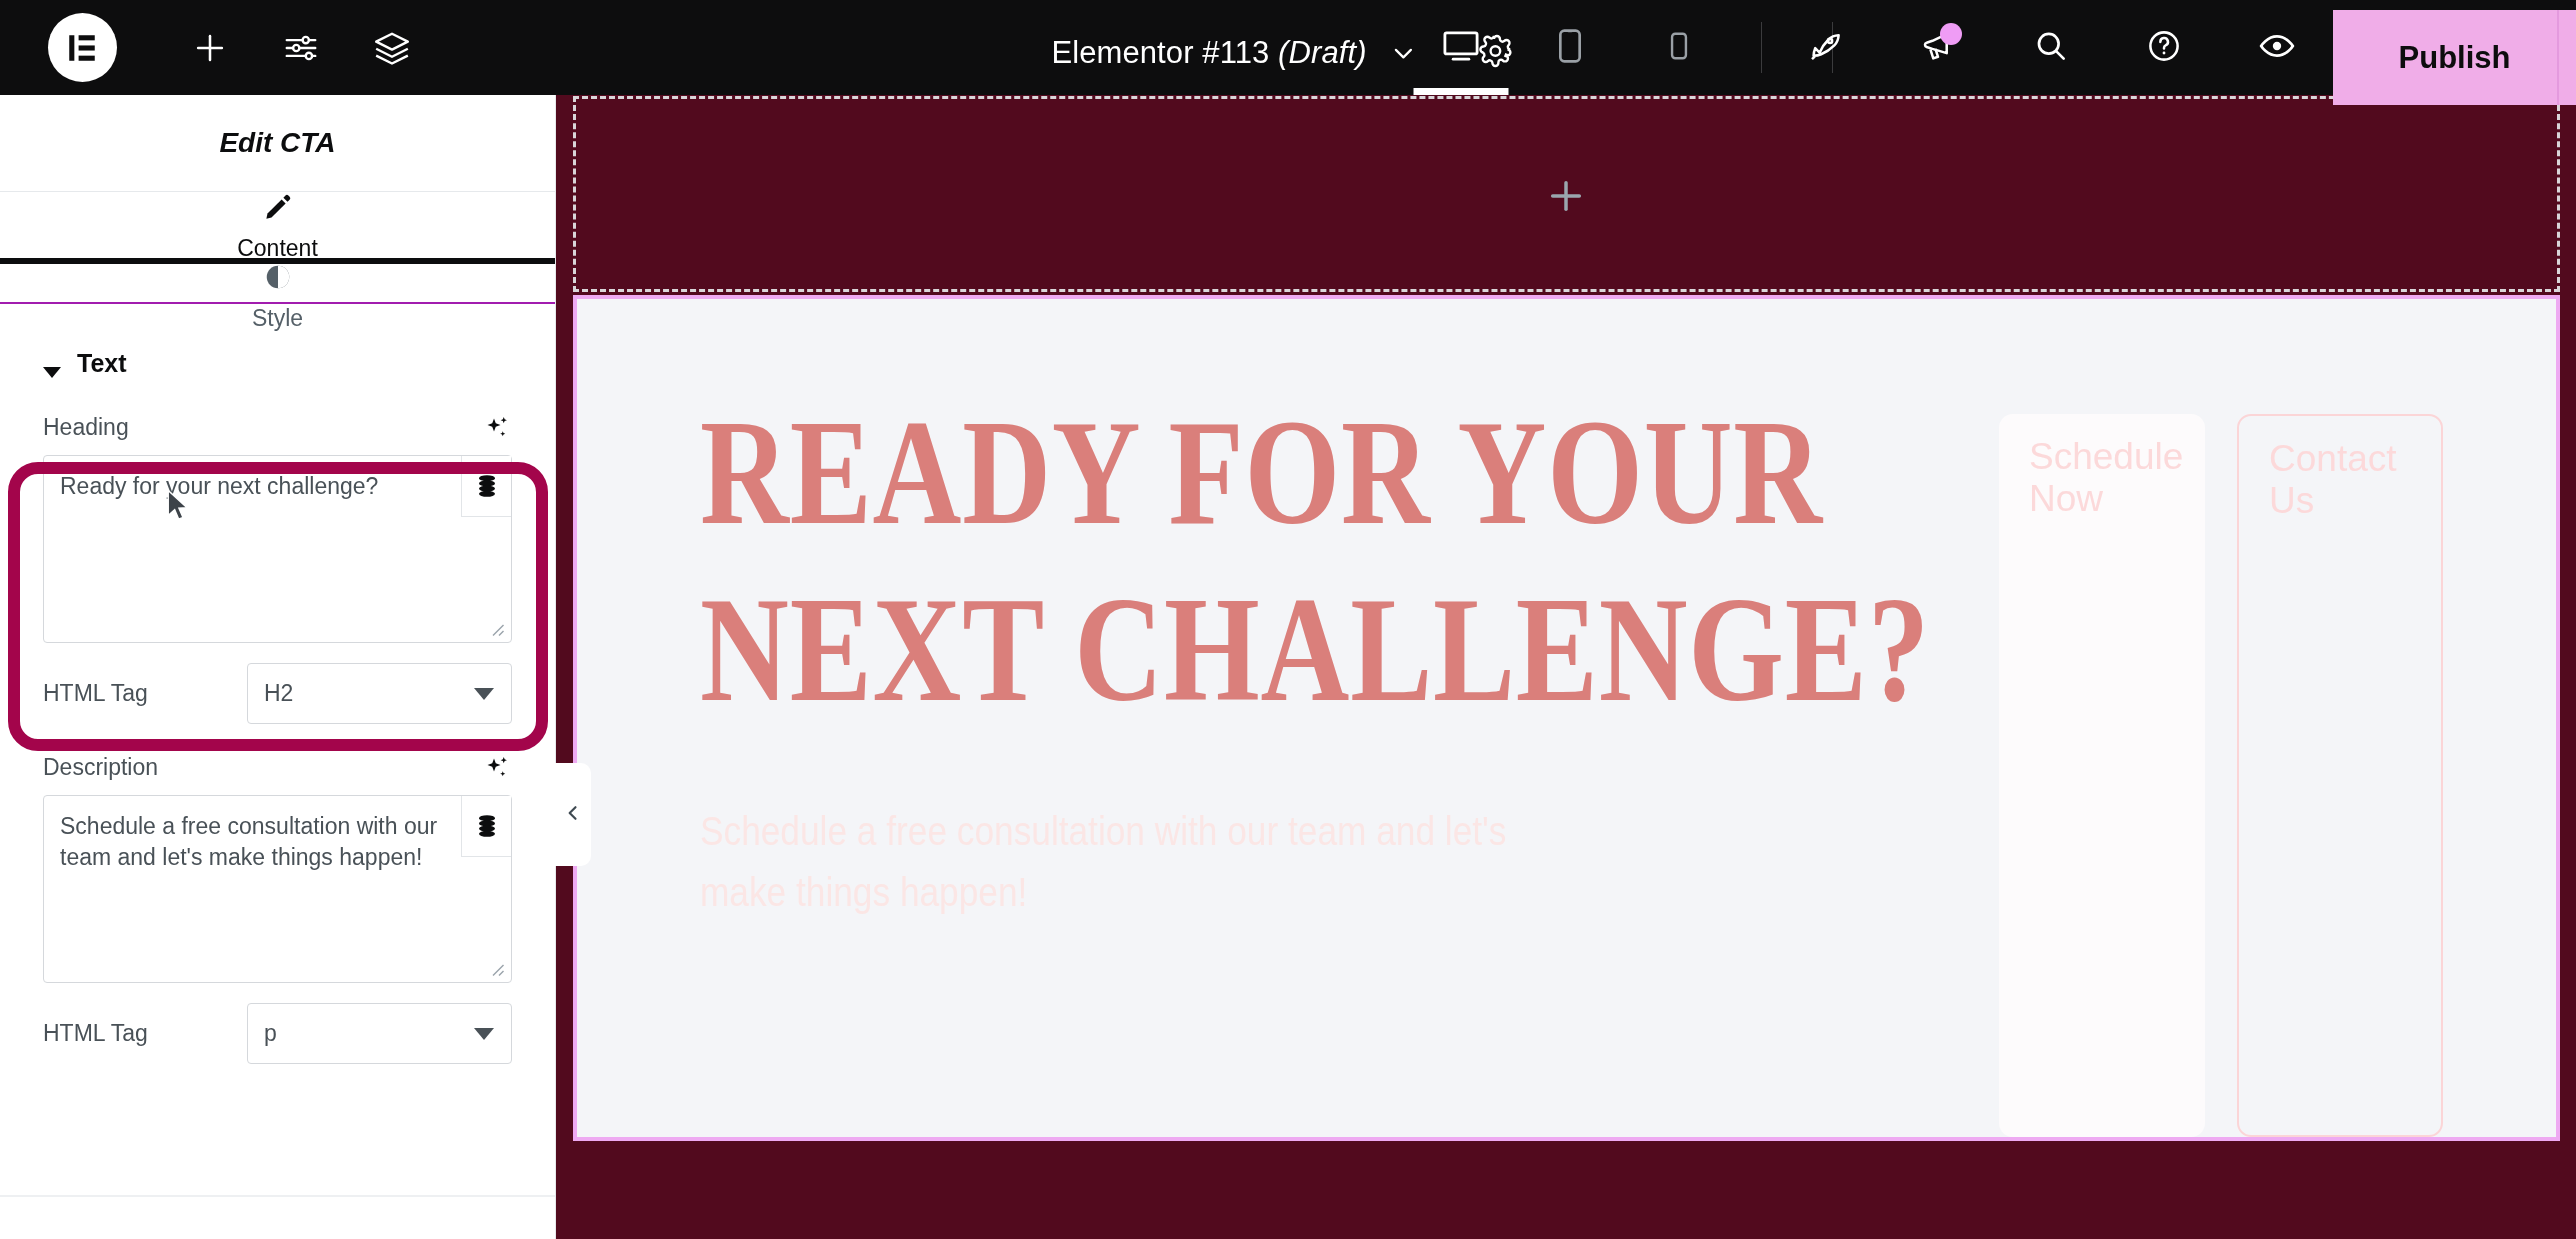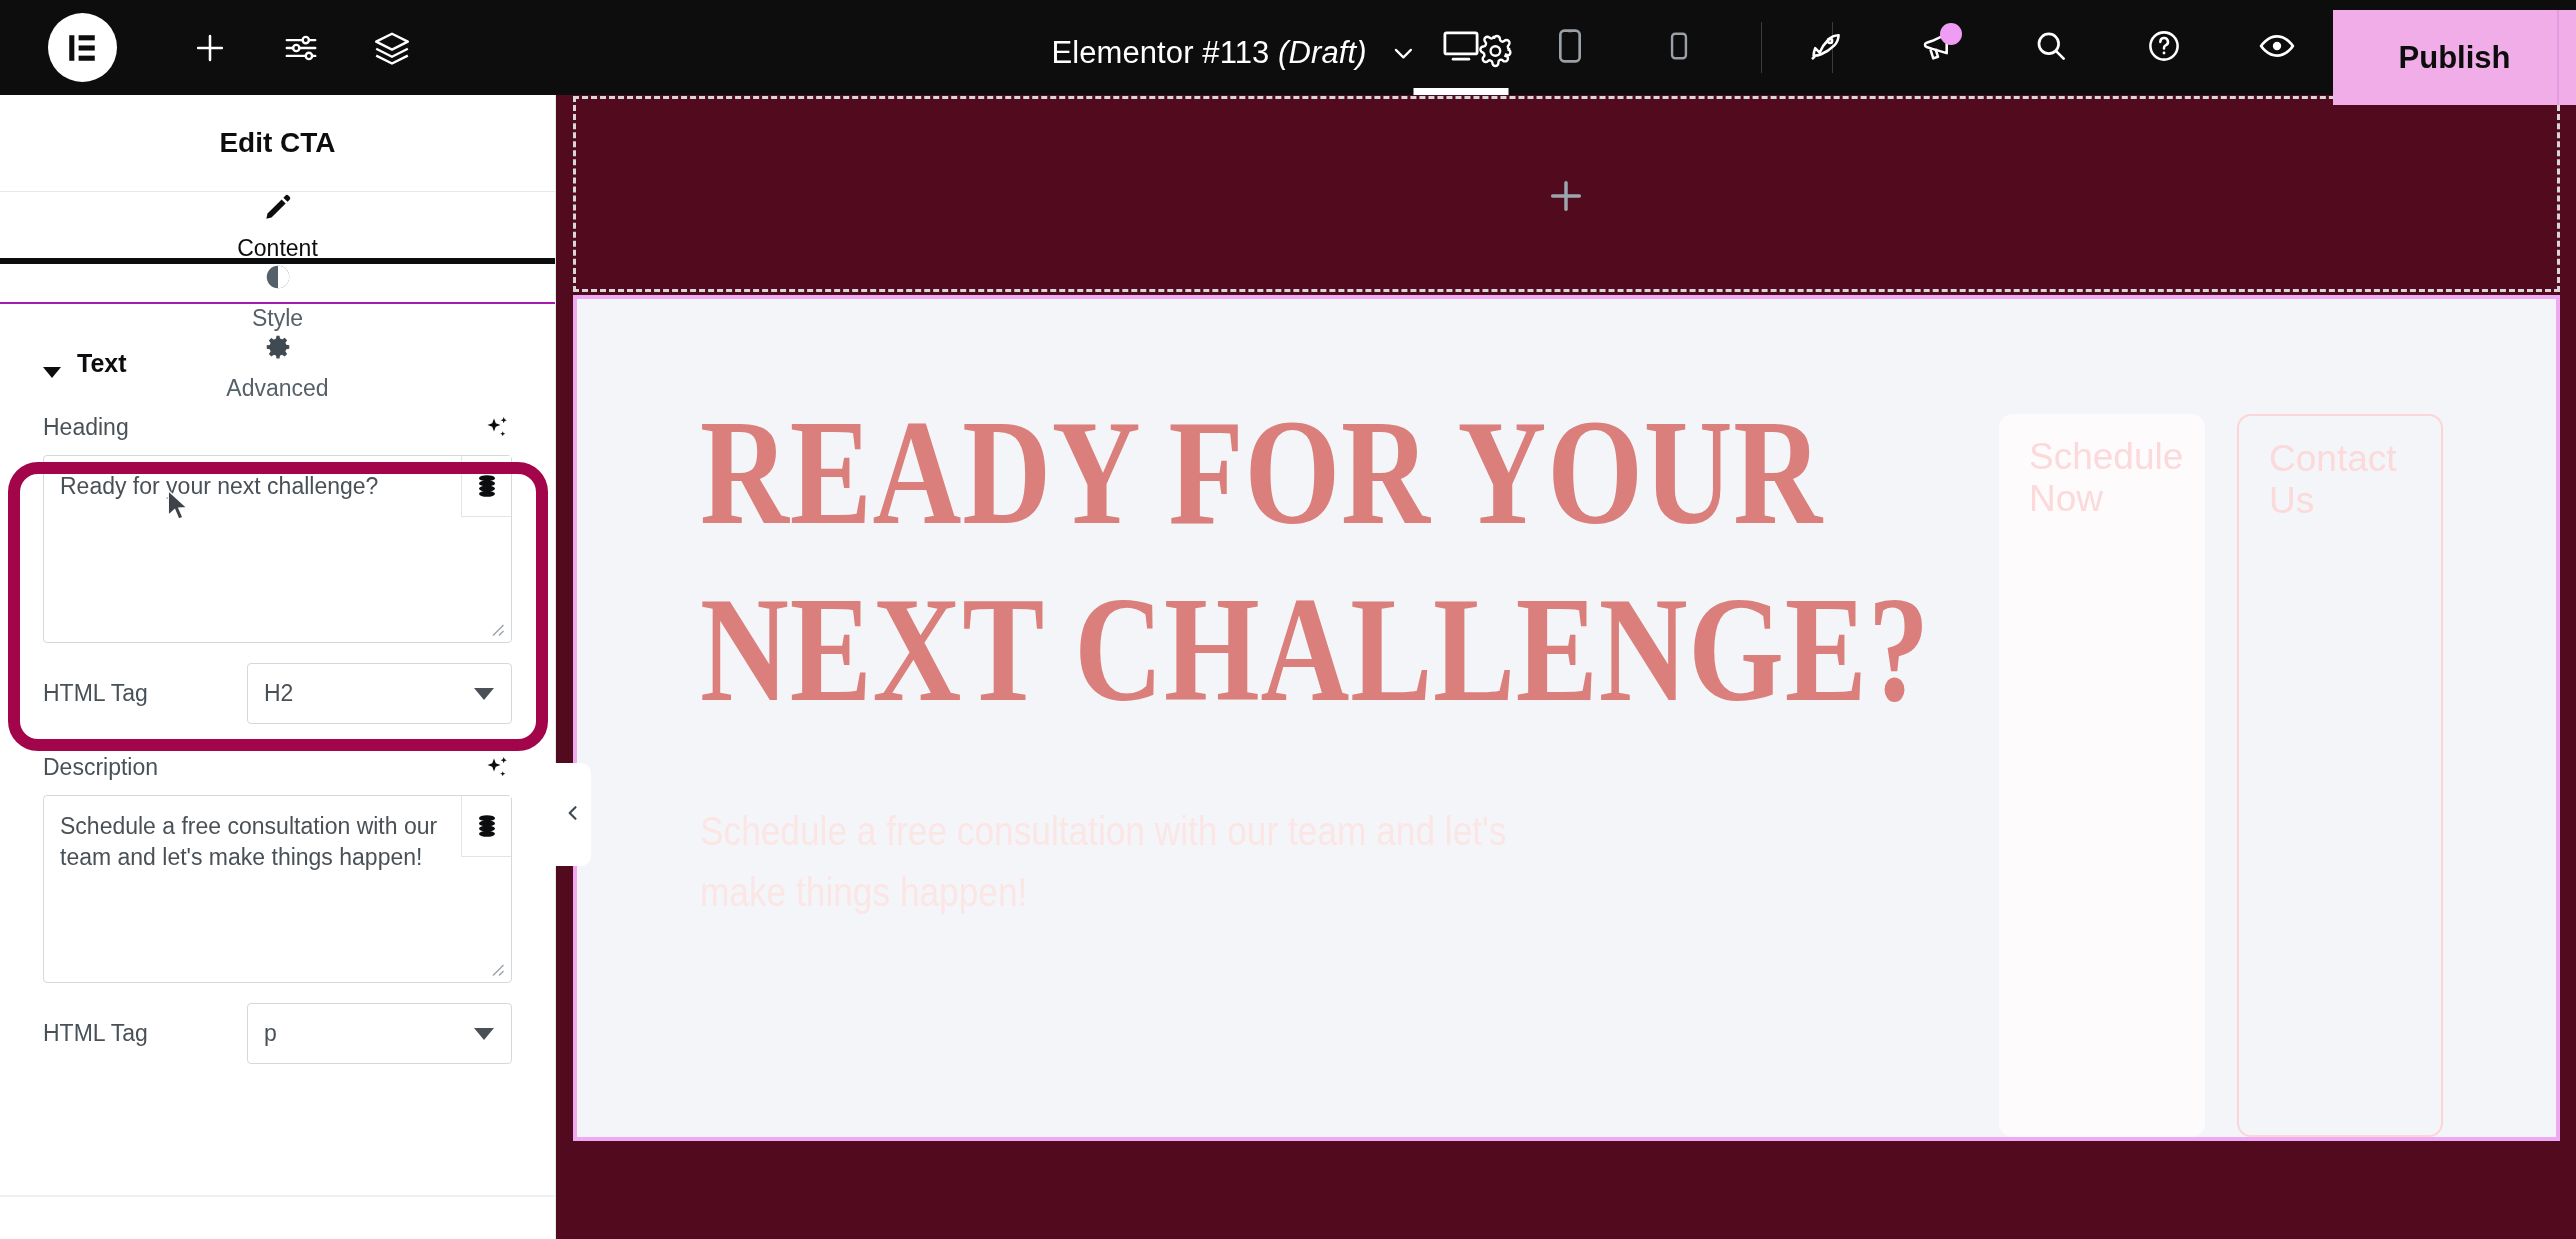--- a/index.html
+++ b/index.html
@@ -92,21 +92,21 @@
     position: absolute; left: 0; top: 95px;
     width: 556px; height: 1145px;
     background: #ffffff;
     border-right: 1px solid #e6e9ec;
     overflow: hidden;
   }
   #panel-header {
     height: 97px; display: flex; align-items: center; justify-content: center;
     border-bottom: 1px solid #e6e9ec;
   }
-  #panel-title { font-size: 28px; font-weight: 700; color: #0c0d0e; }
+  #panel-title { font-size: 28px; font-weight: 700; color: #0c0d0e; font-style: italic; }
 
   #panel-tabs { display: flex; height: 112px; border-bottom: 2px solid #a21caf; flex-direction: column; }
   .ptab {
     flex: 1; display: flex; flex-direction: column; align-items: center; justify-content: center;
     gap: 13px; cursor: pointer; position: relative;
   }
   .ptab .pt-label { font-size: 23px; color: #556068; }
   .ptab.active .pt-label { color: #0c0d0e; }
   .ptab.active::after {
     content: ""; position: absolute; bottom: -2px; left: 0; width: 100%; height: 6px; background: #0c0d0e;
@@ -434,29 +434,20 @@
       <span class="pt-label">Content</span>
     </div>
     <div class="ptab">
       <span>
         <svg width="30" height="30" viewBox="0 0 24 24">
           <circle cx="12" cy="12" r="9" fill="#556068"></circle>
           <path d="M12 3a9 9 0 0 1 0 18z" fill="#ffffff"></path>
         </svg>
       </span>
       <span class="pt-label">Style</span>
-    </div>
-    <div class="ptab">
-      <span>
-        <svg width="30" height="30" viewBox="0 0 24 24" fill="#3f4a52">
-          <path d="M12 8.4a3.6 3.6 0 1 0 0 7.2 3.6 3.6 0 0 0 0-7.2zm0 5.4a1.8 1.8 0 1 1 0-3.6 1.8 1.8 0 0 1 0 3.6z"></path>
-          <path d="M21 13.4v-2.8l-2.4-.4a6.9 6.9 0 0 0-.7-1.7l1.4-2-2-2-2 1.4a6.9 6.9 0 0 0-1.7-.7L13.2 3h-2.4l-.4 2.4a6.9 6.9 0 0 0-1.7.7l-2-1.4-2 2 1.4 2a6.9 6.9 0 0 0-.7 1.7L3 10.6v2.8l2.4.4c.16.6.4 1.16.7 1.7l-1.4 2 2 2 2-1.4c.54.3 1.1.54 1.7.7l.4 2.4h2.4l.4-2.4c.6-.16 1.16-.4 1.7-.7l2 1.4 2-2-1.4-2c.3-.54.54-1.1.7-1.7z"></path>
-        </svg>
-      </span>
-      <span class="pt-label">Advanced</span>
     </div>
   </div>
 
   <div id="panel-body">
 
     <div class="section-head">
       <span class="section-caret"></span>
       <span class="section-title">Text</span>
     </div>
 

